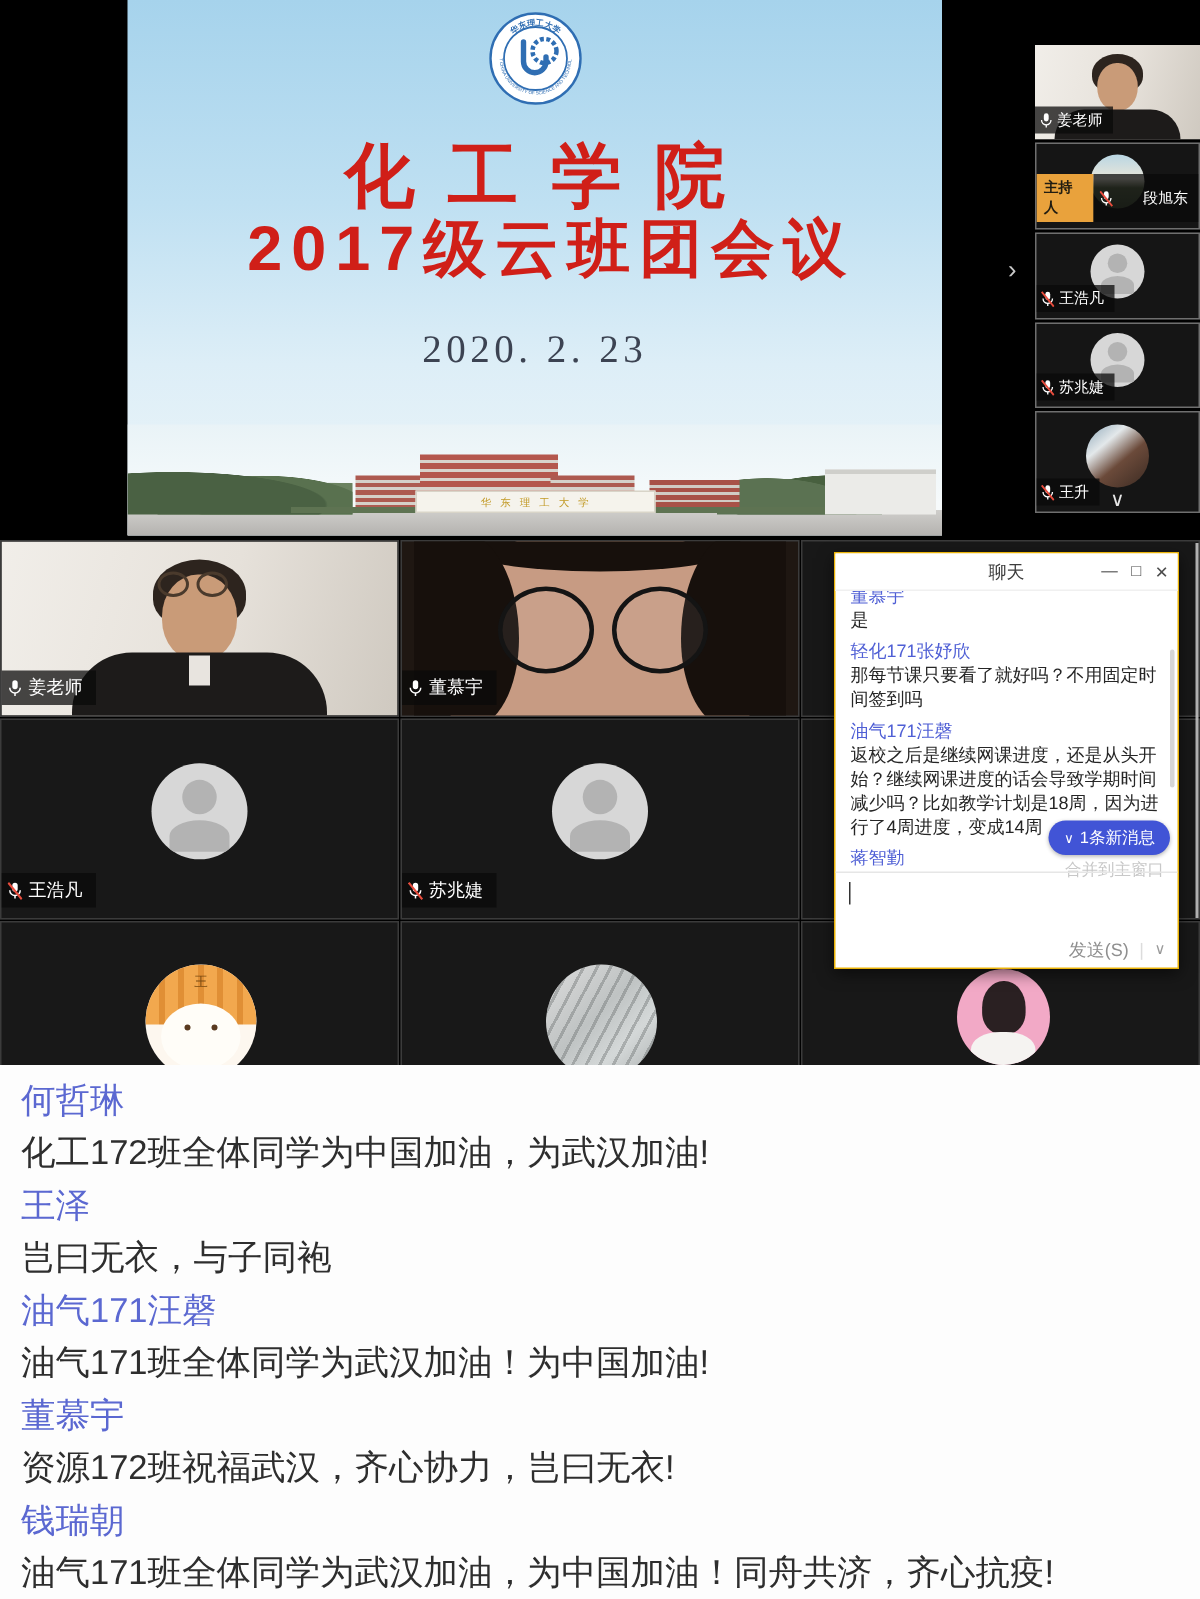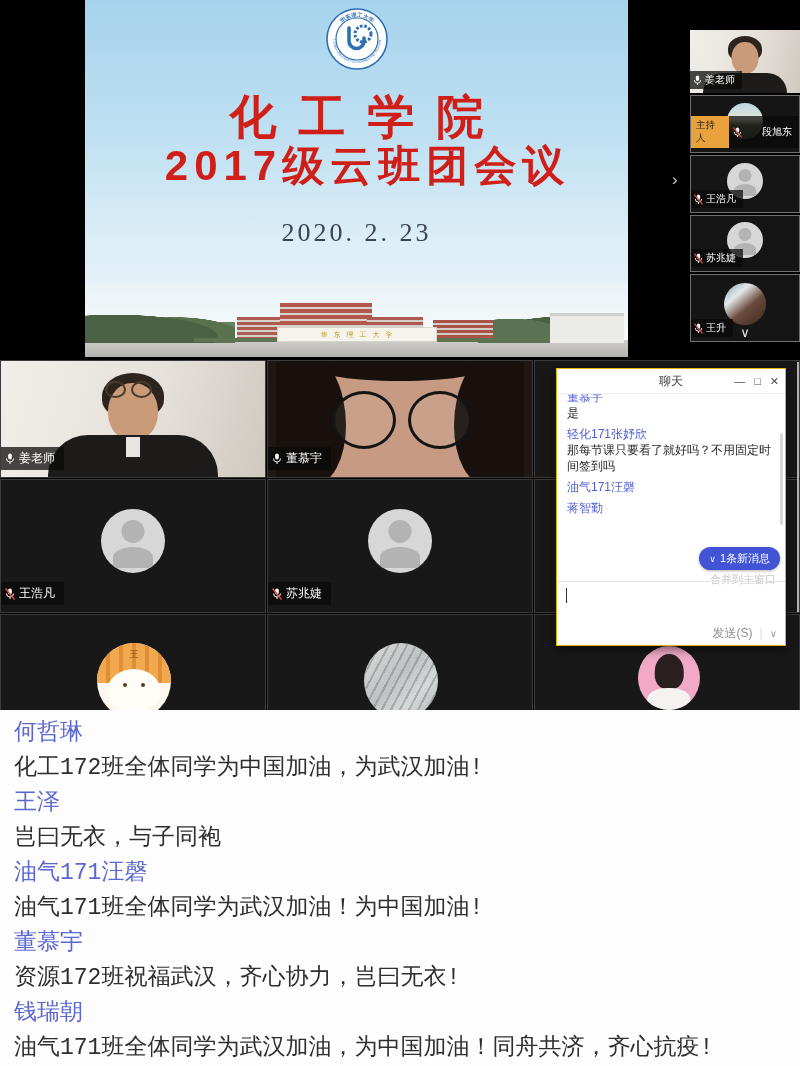--- a/index.html
+++ b/index.html
@@ -41,21 +41,21 @@
         border-top:3px solid #cfcfcb;}
   .campus .hedge{position:absolute;left:20%;right:12%;bottom:15px;height:4px;background:#5e7352;}
 
   .expand-arrow{position:absolute;left:672px;top:170px;color:#c9c9c9;font-size:17px;cursor:pointer;}
 
   
   .thumb{position:absolute;left:690px;width:110px;background:#151515;border:1px solid #6f6f6f;
          box-sizing:border-box;overflow:hidden;}
   .chip{position:absolute;left:0;bottom:4px;display:flex;align-items:center;gap:3px;
         background:rgba(10,10,10,.74);color:#fff;font-size:10px;padding:2px 7px 2px 3px;white-space:nowrap;}
-  .host-badge{background:#e9a23c;color:#201c11;font-size:9.5px;padding:3px 5px;font-weight:normal;}
+  .host-badge{background:#e9a23c;color:#201c11;font-size:9.5px;padding:3px 5px;font-weight:bold;}
   .badge-row{position:absolute;left:0;bottom:4px;display:flex;align-items:stretch;}
   .badge-row .chip2{display:flex;align-items:center;gap:20px;background:rgba(10,10,10,.74);
         color:#fff;font-size:10px;padding:2px 7px 2px 4px;white-space:nowrap;}
   .avatar-default{background:#d7d7d7;border-radius:50%;position:relative;overflow:hidden;}
   .avatar-default .hd{position:absolute;left:50%;transform:translateX(-50%);background:#b3b3b3;border-radius:50%;}
   .avatar-default .bd{position:absolute;left:50%;transform:translateX(-50%);background:#b3b3b3;border-radius:50% 50% 0 0;}
   .thumb-chevron{position:absolute;left:50%;transform:translateX(-50%);bottom:1px;color:#e6e6e6;font-size:13px;cursor:pointer;}
 
   
   .grid{position:absolute;left:0;top:360px;width:800px;height:350px;background:#000;overflow:hidden;}
@@ -113,21 +113,21 @@
   .merge-link{position:absolute;top:203px;right:9px;color:#c8c8c8;font-size:11px;cursor:pointer;}
   .chat-input{position:absolute;left:0;right:0;top:212px;bottom:24px;border-top:1px solid #e6e6e6;cursor:text;}
   .caret{position:absolute;left:9px;top:6px;width:1px;height:15px;background:#333;}
   .chat-sendrow{position:absolute;left:0;right:0;bottom:0;height:24px;display:flex;align-items:center;
         justify-content:flex-end;padding-right:8px;gap:7px;font-size:12px;color:#8f8f8f;}
   .send-sep{color:#dcdcdc;}
   .send-dd{font-size:10px;color:#9a9a9a;cursor:pointer;}
 
   
   .feed{position:absolute;left:0;top:710px;width:800px;height:356px;background:#fdfdfd;
-        padding:6px 0 0 14px;box-sizing:border-box;font-family:Liberation Mono, monospace;}
+        padding:6px 0 0 14px;box-sizing:border-box;}
   .f-name{font-size:23px;line-height:35px;color:#5b68d1;}
   .f-text{font-size:23px;line-height:35px;color:#2e2e2e;}
 
   .mic-svg{flex:0 0 auto;}
 </style>
 </head>
 <body>
 
 <div class="top-section">
 
@@ -353,20 +353,21 @@
       <span>✕</span>
     </div>
   </div>
 
   <div class="chat-body">
     <div class="c-name c-clip-top">董慕宇</div>
     <div class="c-text">是</div>
     <div class="c-name">轻化171张妤欣</div>
     <div class="c-text">那每节课只要看了就好吗？不用固定时间签到吗</div>
     <div class="c-name">油气171汪磬</div>
+    <div class="c-text">返校之后是继续网课进度，还是从头开始？继续网课进度的话会导致学期时间减少吗？比如教学计划是18周，因为进行了4周进度，变成14周</div>
     <div class="c-name">蒋智勤</div>
 
   </div>
   <div class="chat-scrollbar"></div>
 
   <div class="new-pill">
     <span style="font-size:9px;">∨</span>
     <span>1条新消息</span>
   </div>
   <div class="merge-link">合并到主窗口</div>

